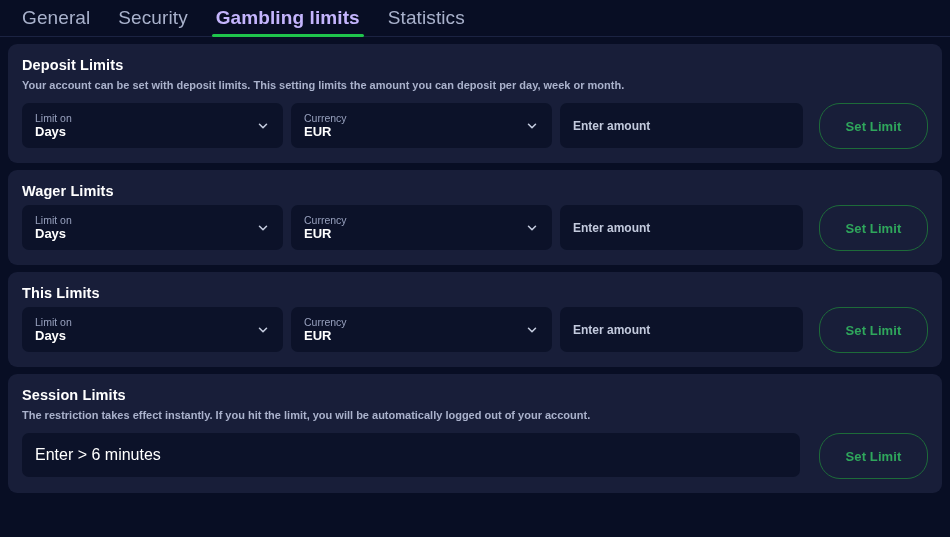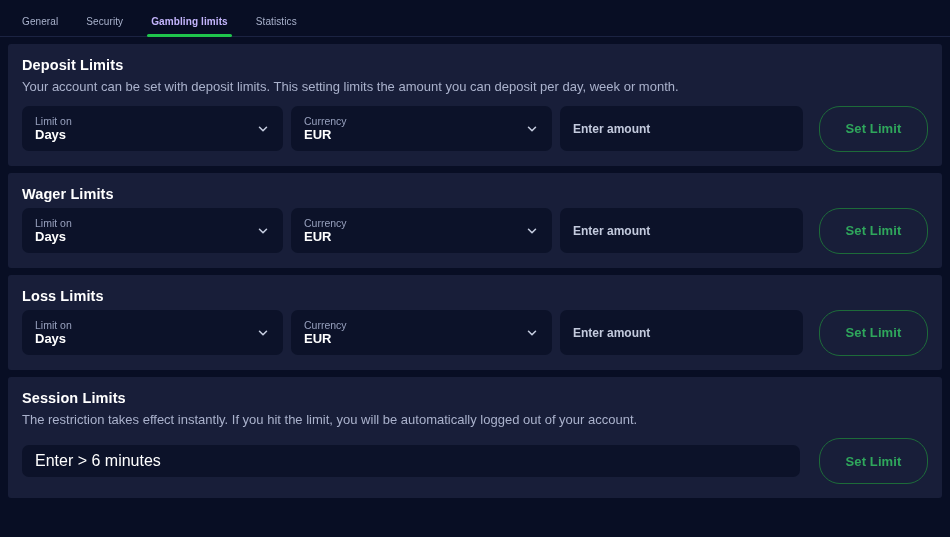--- a/index.html
+++ b/index.html
@@ -24,21 +24,21 @@
     align-items: flex-end;
     padding: 0 0 0 8px;
     background: #080e24;
     border-bottom: 1px solid #1b2342;
     position: relative;
   }
 
   .tab {
     position: relative;
     padding: 0 14px 9px 14px;
-    font-size: 10px;
+    font-size: 19px;
     color: #a9b2cc;
     cursor: pointer;
     white-space: nowrap;
     letter-spacing: 0.1px;
     line-height: 1;
   }
 
   .tab.active {
     color: #c4b5fd;
     font-weight: bold;
@@ -58,42 +58,43 @@
   
   .page {
     padding: 7px 8px 0 8px;
     display: flex;
     flex-direction: column;
     gap: 7px;
   }
 
   .card {
     background: #181e39;
-    border-radius: 3px;
+    border-radius: 9px;
     padding: 13px 14px 14px 14px;
   }
 
   .card-title {
     font-size: 14.5px;
     font-weight: bold;
     color: #ffffff;
     letter-spacing: 0.1px;
     margin-bottom: 6px;
   }
 
   .card-desc {
-    font-size: 13px;
+    font-size: 11px;
     color: #aab2cc;
     margin-bottom: 11px;
     line-height: 1.2;
+    font-weight: bold;
   }
 
   .row {
     display: flex;
-    align-items: center;
+    align-items: flex-start;
     gap: 8px;
   }
 
   
   .field {
     background: #0c1229;
     border-radius: 7px;
     height: 45px;
     display: flex;
     align-items: center;
@@ -149,21 +150,21 @@
   .field.input .placeholder {
     font-size: 12px;
     font-weight: bold;
     color: #c3cadd;
     line-height: 1;
   }
 
   
   .field.session {
     flex: 1 1 auto;
-    height: 32px;
+    height: 44px;
     margin-right: 3px;
   }
 
   
   .btn-set {
     flex: 0 0 109px;
     height: 46px;
     border-radius: 21px;
     border: 1px solid #1d6b39;
     background: transparent;
@@ -250,21 +251,21 @@
 
       <div class="field input">
         <span class="placeholder">Enter amount</span>
       </div>
 
       <button class="btn-set">Set Limit</button>
     </div>
   </div>
 
   <div class="card">
-    <div class="card-title">Loss Limits</div>
+    <div class="card-title">This Limits</div>
     <div class="row">
 
       <div class="field select">
         <div class="field-texts">
           <span class="field-label">Limit on</span>
           <span class="field-value">Days</span>
         </div>
         <svg class="chevron" viewBox="0 0 24 24" fill="none" stroke="currentColor" stroke-width="2.6" stroke-linecap="round" stroke-linejoin="round">
             <polyline points="6 9 12 15 18 9"></polyline>
           </svg>

